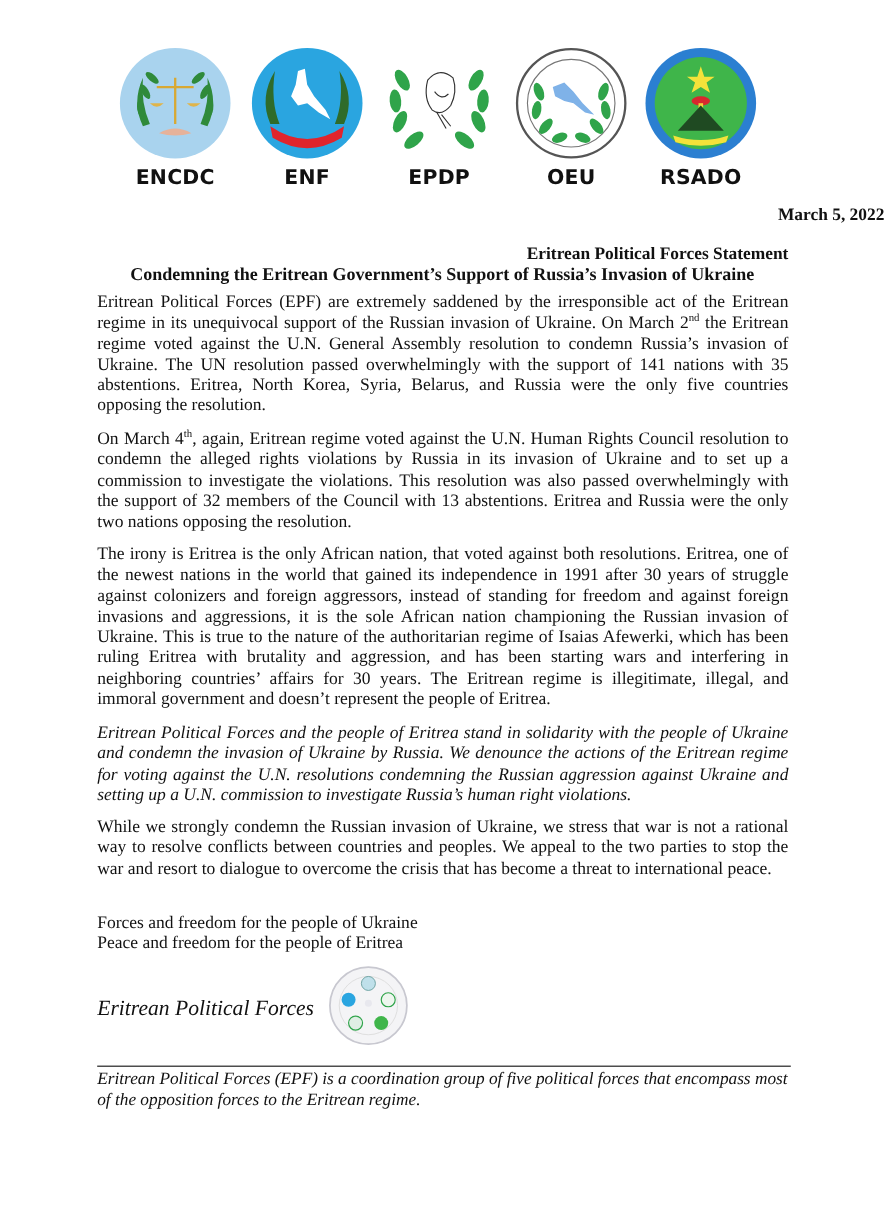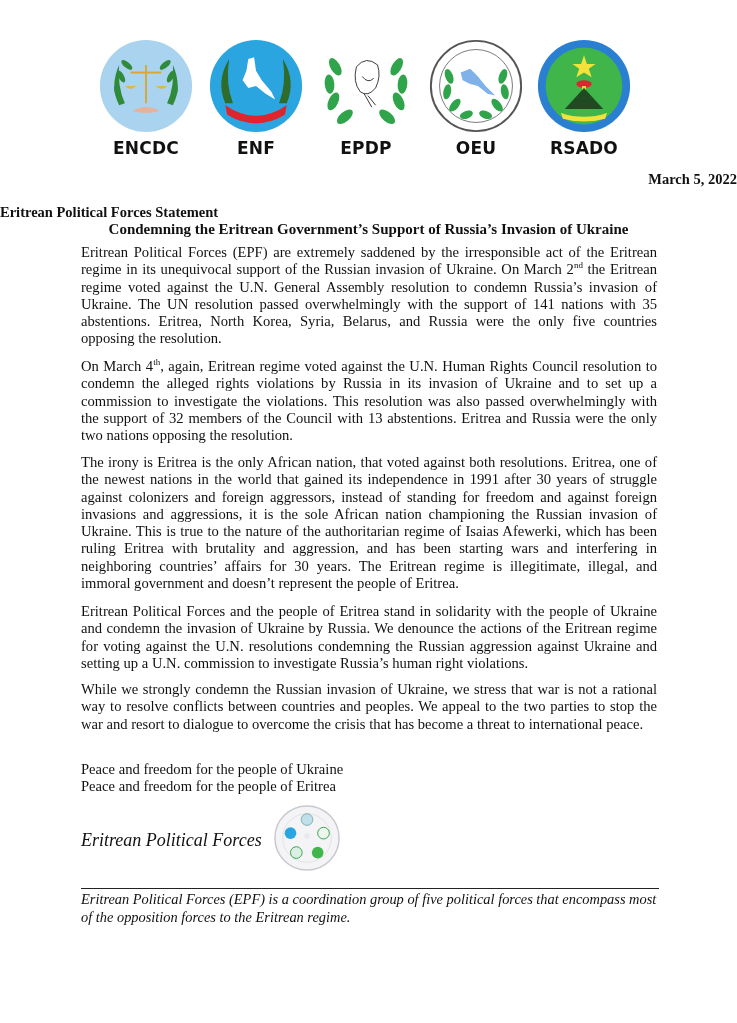--- a/index.html
+++ b/index.html
@@ -12,28 +12,28 @@
   .logo-label { font-family: "DejaVu Sans", sans-serif; font-weight: bold; font-size: 17px; margin-top: 4px; color: #111; letter-spacing: 0.2px; }
   .logo.l1 { left: 0px; }
   .logo.l2 { left: 110px; }
   .logo.l3 { left: 220px; }
   .logo.l4 { left: 330px; }
   .logo.l5 { left: 438px; }
 
   .serif { font-family: "Liberation Serif", serif; }
 
   .date { position: absolute; top: 171px; left: 0; width: 737px; text-align: right; font-weight: bold; font-size: 14.5px; }
-  .title1 { position: absolute; top: 204px; left: 0; width: 657px; text-align: left; font-weight: bold; font-size: 14.5px; }
+  .title1 { position: absolute; top: 204px; left: 0; width: 657px; text-align: right; font-weight: bold; font-size: 14.5px; }
   .title2 { position: absolute; top: 221px; left: 0; width: 737px; text-align: center; font-weight: bold; font-size: 15px; }
 
   .body { position: absolute; left: 81px; width: 576px; font-size: 14.6px; line-height: 17.3px; text-align: justify; margin: 0; }
   .p1 { top: 244px; }
   .p2 { top: 358px; }
   .p3 { top: 454px; }
-  .p4 { top: 603px; }
+  .p4 { top: 603px; font-style: italic; }
   .p5 { top: 681px; }
 
   .closing { position: absolute; left: 81px; top: 761px; font-size: 14.6px; line-height: 17.3px; }
   .sig { position: absolute; left: 81px; top: 830px; font-size: 18px; font-weight: normal; font-style: italic; }
   .seal { position: absolute; left: 273px; top: 804px; width: 68px; height: 68px; }
 
   .rule { position: absolute; left: 81px; top: 888px; width: 578px; height: 0; border-top: 1.3px solid #222; }
   .footnote { position: absolute; left: 81px; top: 891px; width: 580px; font-size: 14.4px; line-height: 17.5px; font-style: italic; }
   sup { font-size: 9px; line-height: 0; vertical-align: super; }
 </style>
@@ -141,21 +141,21 @@
 
   <p class="body p1 serif"><span>Eritrean Political Forces (EPF) are extremely saddened by the irresponsible act of the Eritrean regime in its unequivocal support of the Russian invasion of Ukraine. On March 2</span><sup>nd</sup><span> the Eritrean regime voted against the U.N. General Assembly resolution to condemn Russia’s invasion of Ukraine. The UN resolution passed overwhelmingly with the support of 141 nations with 35 abstentions. Eritrea, North Korea, Syria, Belarus, and Russia were the only five countries opposing the resolution.</span></p>
 
   <p class="body p2 serif"><span>On March 4</span><sup>th</sup><span>, again, Eritrean regime voted against the U.N. Human Rights Council resolution to condemn the alleged rights violations by Russia in its invasion of Ukraine and to set up a commission to investigate the violations. This resolution was also passed overwhelmingly with the support of 32 members of the Council with 13 abstentions.  Eritrea and Russia were the only two nations opposing the resolution.</span></p>
 
   <p class="body p3 serif">The irony is Eritrea is the only African nation, that voted against both resolutions. Eritrea, one of the newest nations in the world that gained its independence in 1991 after 30 years of struggle against colonizers and foreign aggressors, instead of standing for freedom and against foreign invasions and aggressions, it is the sole African nation championing the Russian invasion of Ukraine. This is true to the nature of the authoritarian regime of Isaias Afewerki, which has been ruling Eritrea with brutality and aggression, and has been starting wars and interfering in neighboring countries’ affairs for 30 years. The Eritrean regime is illegitimate, illegal, and immoral government and doesn’t represent the people of Eritrea.</p>
   <p class="body p4 serif">Eritrean Political Forces and the people of Eritrea stand in solidarity with the people of Ukraine and condemn the invasion of Ukraine by Russia. We denounce the actions of the Eritrean regime for voting against the U.N. resolutions condemning the Russian aggression against Ukraine and setting up a U.N. commission to investigate Russia’s human right violations.</p>
   <p class="body p5 serif">While we strongly condemn the Russian invasion of Ukraine, we stress that war is not a rational way to resolve conflicts between countries and peoples. We appeal to the two parties to stop the war and resort to dialogue to overcome the crisis that has become a threat to international peace.</p>
 
   <div class="closing serif">
-    <div>Peace and freedom for the people of Ukraine</div>
+    <div>Forces and freedom for the people of Ukraine</div>
     <div>Peace and freedom for the people of Eritrea</div>
   </div>
 
   <div class="sig serif">Eritrean Political Forces</div>
 
   <svg class="seal" viewBox="0 0 70 70">
     <circle cx="35" cy="35" r="33" fill="#f4f4f6" stroke="#c8c8d0" stroke-width="1.5"></circle>
     <circle cx="35" cy="35" r="25" fill="none" stroke="#ddd" stroke-width="0.8"></circle>
     <circle cx="35" cy="16" r="6" fill="#bfe0ea" stroke="#6aa0a0" stroke-width="0.8"></circle>
     <circle cx="18" cy="30" r="6" fill="#2aa5e0"></circle>

